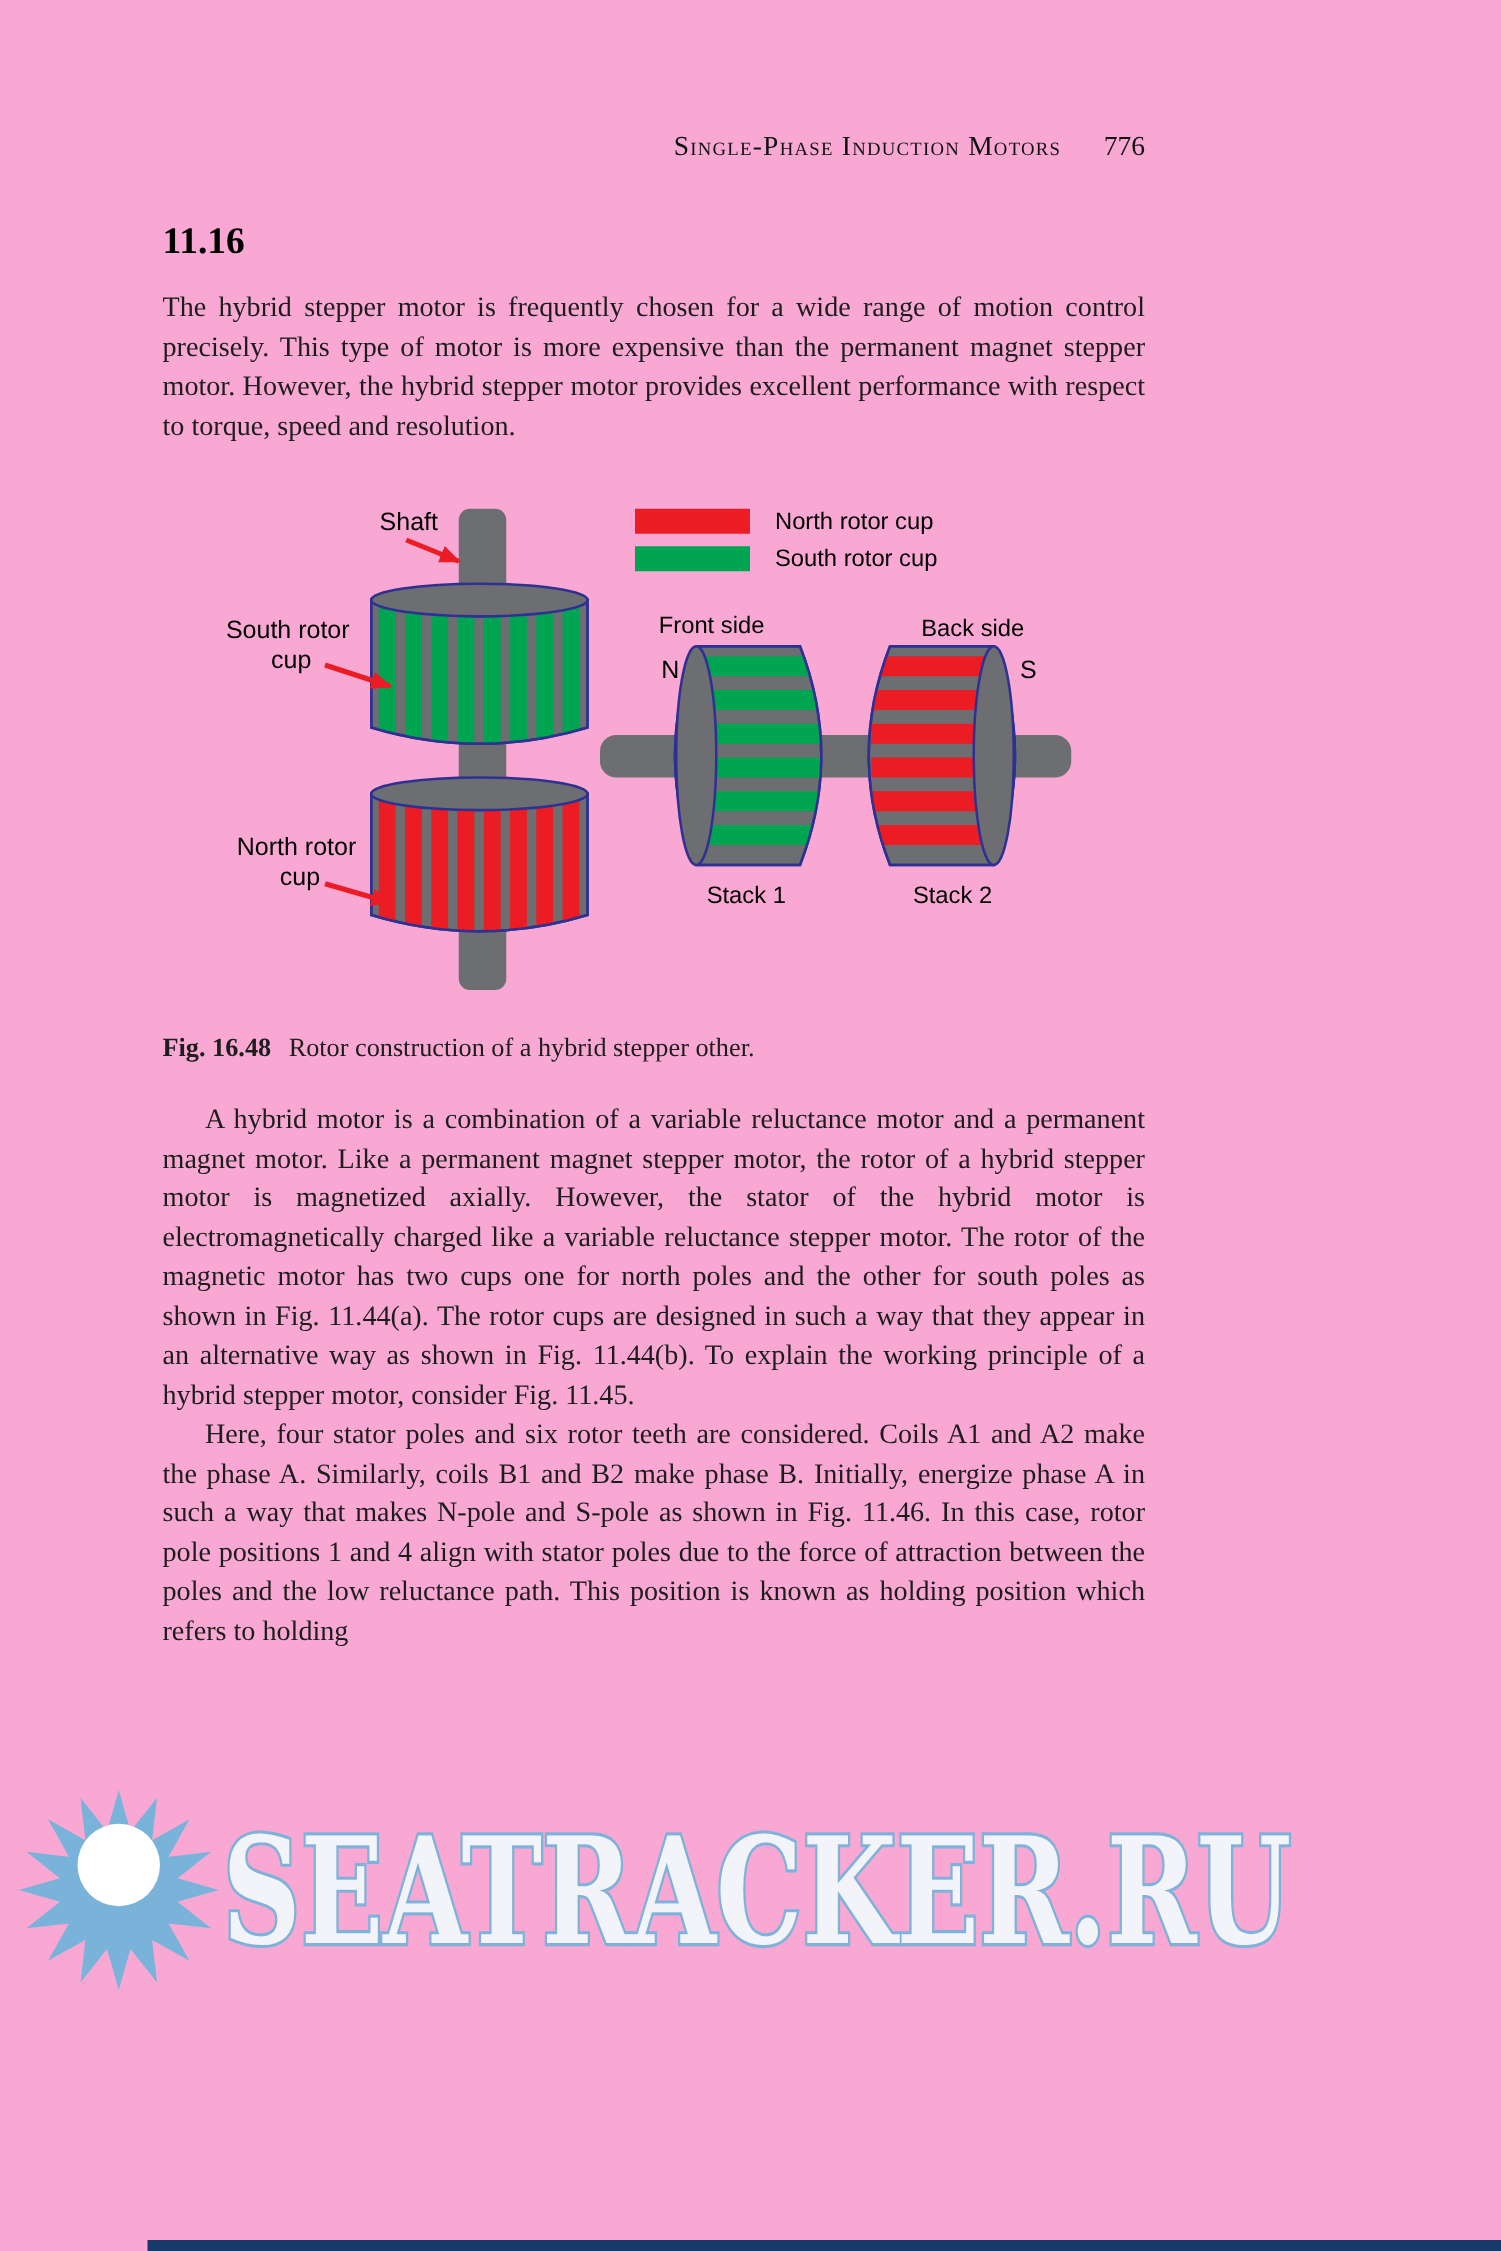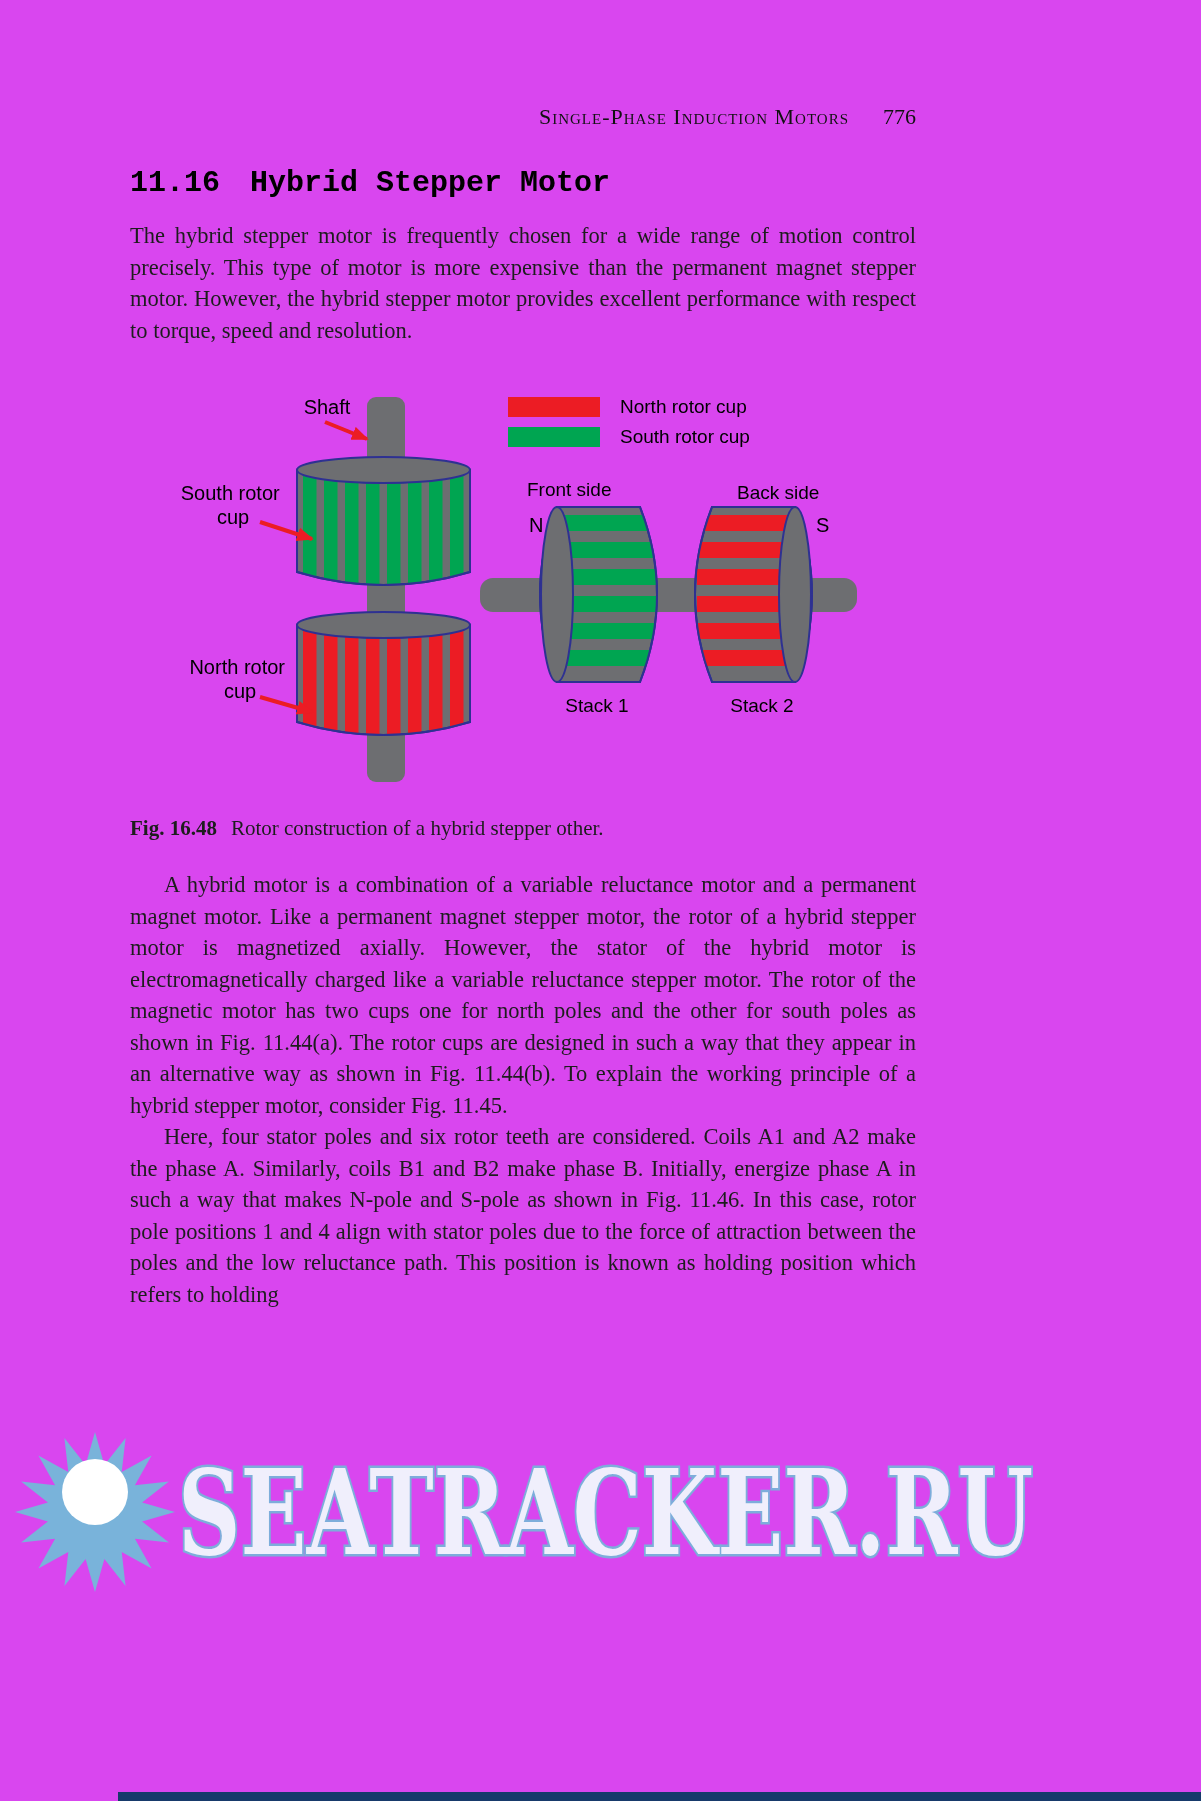--- a/index.html
+++ b/index.html
@@ -9,39 +9,39 @@
     --blue:#2e3192;
     --wm:#79b3da;
     --navy:#173a6b;
     --ink:#1d1d1d;
   }
   *{margin:0;padding:0;box-sizing:border-box;}
   html,body{background:#e9e9e9;}
   .page{
     position:relative;
     width:1201px;height:1801px;
-    background:#d946ef;
+    background:#f9a8d4;
     overflow:hidden;
     font-family:"Liberation Serif", serif;
     color:var(--ink);
   }
   .content{
     position:absolute;
     left:130px;top:104px;width:786px;
   }
   .running-header{
     display:flex;justify-content:flex-end;align-items:baseline;gap:34px;
     font-variant:small-caps;
     font-size:22px;letter-spacing:1px;color:#111;
   }
   .rh-page{font-variant:normal;letter-spacing:0;}
   .section-heading{
-    margin-top:36px;
-    display:flex;gap:30px;
-    font-size:30px;font-weight:bold;color:#000;font-family:Liberation Mono, monospace;
+    margin-top:46px;
+    display:flex;gap:64px;
+    font-size:30px;font-weight:bold;color:#000;
   }
   .para{
     margin-top:20px;
     font-size:22.5px;line-height:31.5px;
     text-align:justify;
   }
   .body-ind{margin-top:0;text-indent:34px;}
   .body-block{margin-top:28px;}
   figure{margin:46px 0 0 0;}
   .figure-svg{display:block;}
@@ -68,21 +68,20 @@
 <div class="page">
   <div class="content">
 
     <div class="running-header">
       <span class="rh-title">Single-Phase Induction Motors</span>
       <span class="rh-page">776</span>
     </div>
 
     <h1 class="section-heading">
       <span>11.16</span>
-      <span>Hybrid Stepper Motor</span>
     </h1>
 
     <p class="para">The hybrid stepper motor is frequently chosen for a wide range of motion control precisely. This type of motor is more expensive than the permanent magnet stepper motor. However, the hybrid stepper motor provides excellent performance with respect to torque, speed and resolution.</p>
 
     <figure>
       <svg class="figure-svg" width="800" height="400" viewBox="0 0 800 400">
         <defs>
           <marker id="arrow" markerWidth="18" markerHeight="16" refX="15" refY="7" orient="auto" markerUnits="userSpaceOnUse">
             <path d="M0,0 L17,7 L0,14 Z" fill="#ec1c24"></path>
           </marker>

